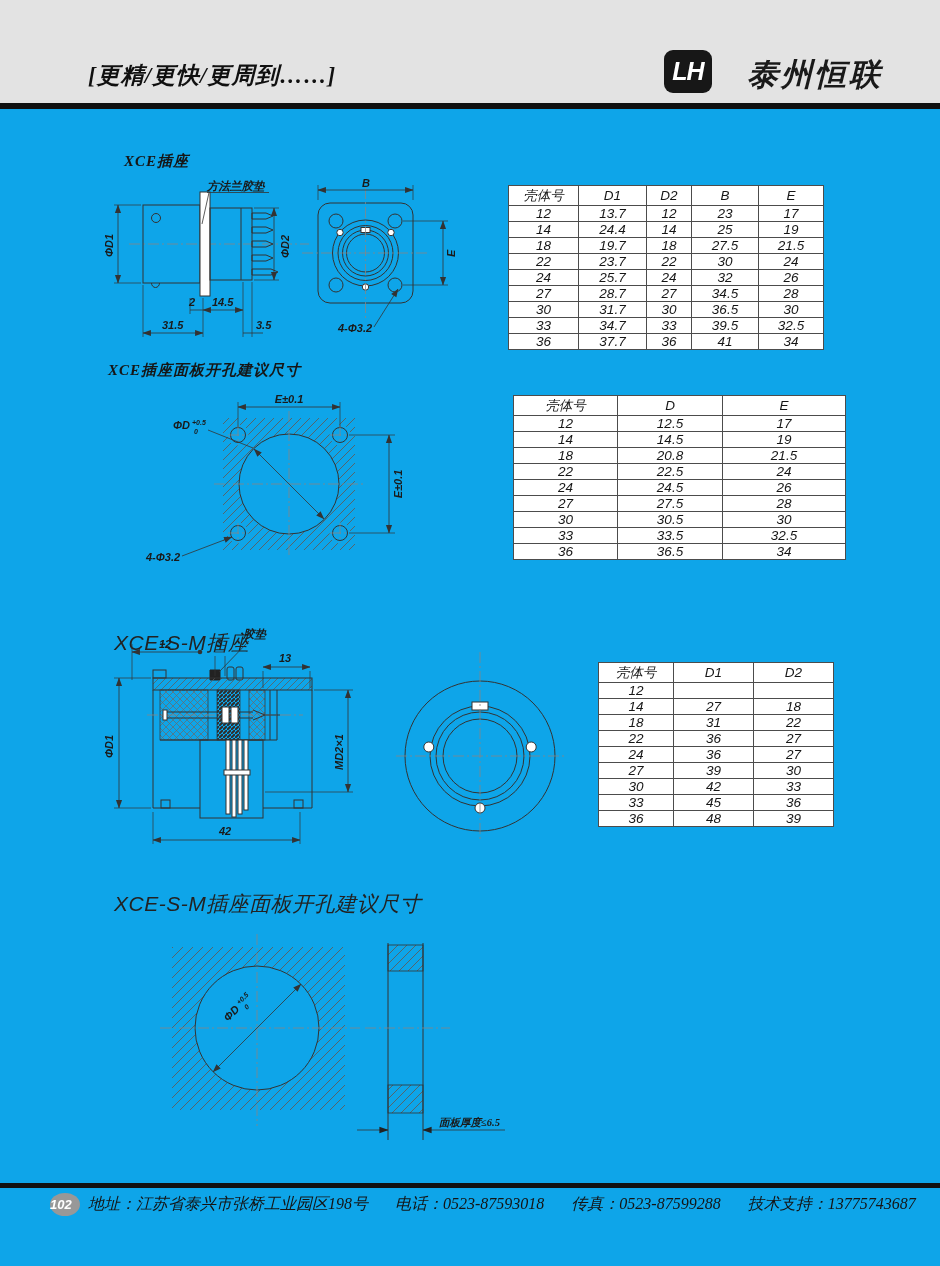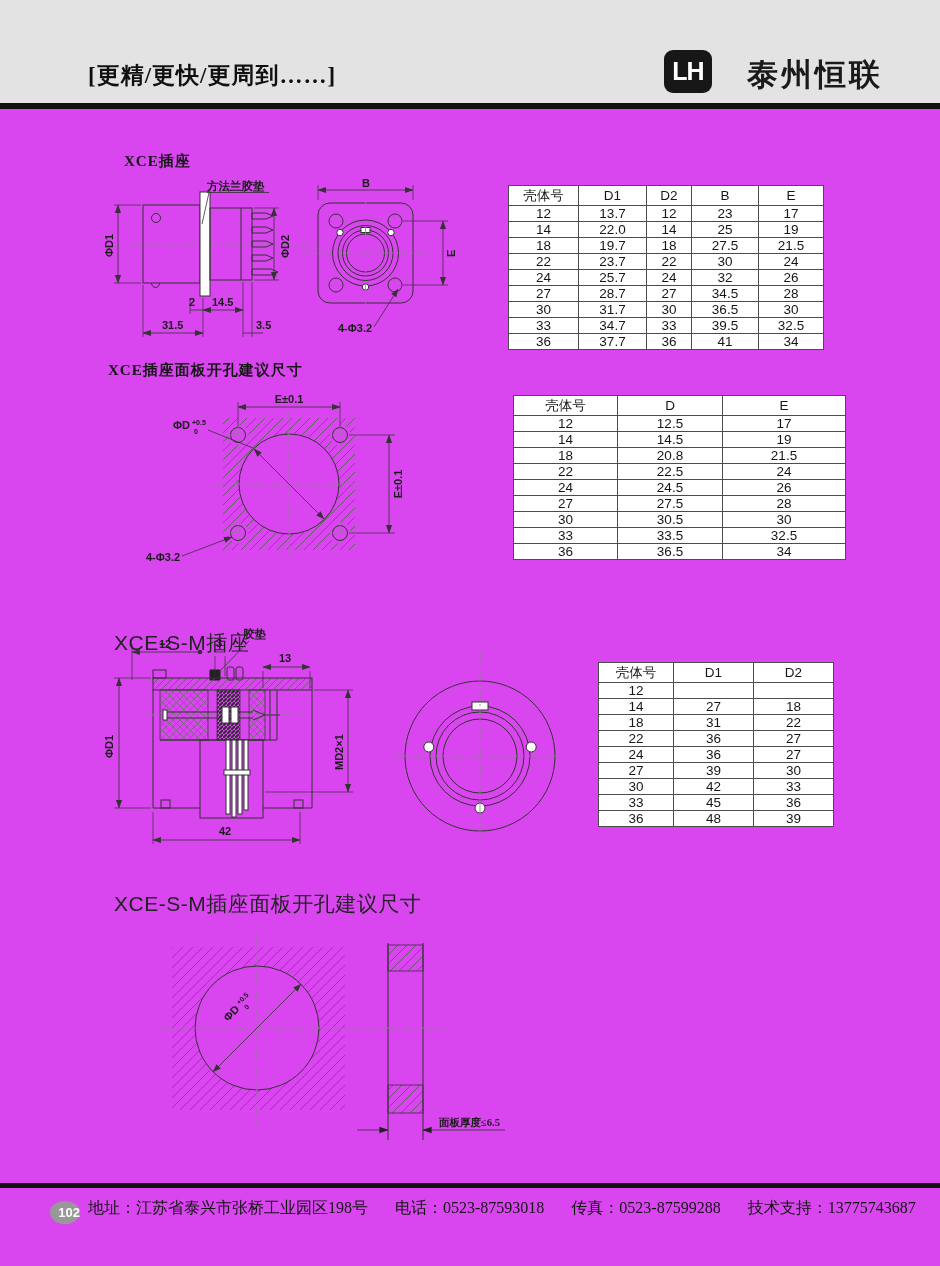--- a/index.html
+++ b/index.html
@@ -1,17 +1,17 @@
 <!DOCTYPE html>
 <html><head>
 <meta charset="utf-8">
 <style>
   html,body{margin:0;padding:0;background:#fff;}
-  .page{position:relative;width:940px;height:1266px;background:#d946ef;overflow:hidden;
-        font-family:"Liberation Sans",sans-serif;}
+  .page{position:relative;width:940px;height:1266px;background:#0ea5e9;overflow:hidden;
+        font-family:"Liberation Sans",sans-serif;font-style:italic;}
   .abs{position:absolute;}
 
   
   .header{left:0;top:0;width:940px;height:103px;background:#e3e3e3;}
   .slogan{left:88px;top:60px;font-family:"Liberation Serif",serif;font-size:23px;font-weight:700;
           color:#101010;letter-spacing:1px;}
   .logo-mark{left:664px;top:50px;width:48px;height:43px;background:#171717;border-radius:9px;
              color:#fff;text-align:center;line-height:43px;font-size:25px;font-weight:800;
              letter-spacing:-1px;font-family:"Liberation Sans",sans-serif;}
   .company{left:747px;top:54px;font-size:31px;font-weight:700;color:#1a1a1a;letter-spacing:3px;
@@ -34,22 +34,22 @@
   .lnf{fill:#fff;stroke:#333;stroke-width:1;}
   .cl{fill:none;stroke:#858585;stroke-width:.8;stroke-dasharray:11 3 2 3;}
   .dm{fill:none;stroke:#333;stroke-width:.8;}
   .ext{fill:none;stroke:#333;stroke-width:.7;}
   .dt{font-family:"Liberation Sans",sans-serif;font-size:11px;font-weight:600;fill:#1a1a1a;}
   .dts{font-family:"Liberation Sans",sans-serif;font-size:7px;font-weight:600;fill:#1a1a1a;}
   .dtc{font-family:"Liberation Serif",serif;font-size:11.5px;font-weight:600;fill:#1a1a1a;}
 
   
   .footer-row{left:50px;top:1193px;width:880px;display:flex;align-items:center;}
-  .page-badge{width:30px;height:23px;border-radius:50%;background:#989898;color:#fff;text-align:right;
-              line-height:23px;font-size:13px;font-weight:700;margin-right:8px;flex:0 0 auto;margin-top:8px;}
+  .page-badge{width:30px;height:23px;border-radius:50%;background:#989898;color:#fff;text-align:left;
+              line-height:23px;font-size:13px;font-weight:700;margin-right:8px;flex:0 0 auto;}
   .footer-item{font-family:"Liberation Serif",serif;font-size:16px;color:#141414;margin-right:27px;white-space:nowrap;}
 </style>
 </head>
 <body>
 
 <div class="page">
 
   <div class="abs header"></div>
   <div class="abs slogan">[更精/更快/更周到……]</div>
   <div class="abs logo-mark">LH</div>
@@ -164,21 +164,21 @@
       <tbody>
         <tr>
           <td>12</td>
           <td>13.7</td>
           <td>12</td>
           <td>23</td>
           <td>17</td>
         </tr>
         <tr>
           <td>14</td>
-          <td>22.0</td>
+          <td>24.4</td>
           <td>14</td>
           <td>25</td>
           <td>19</td>
         </tr>
         <tr>
           <td>18</td>
           <td>19.7</td>
           <td>18</td>
           <td>27.5</td>
           <td>21.5</td>

